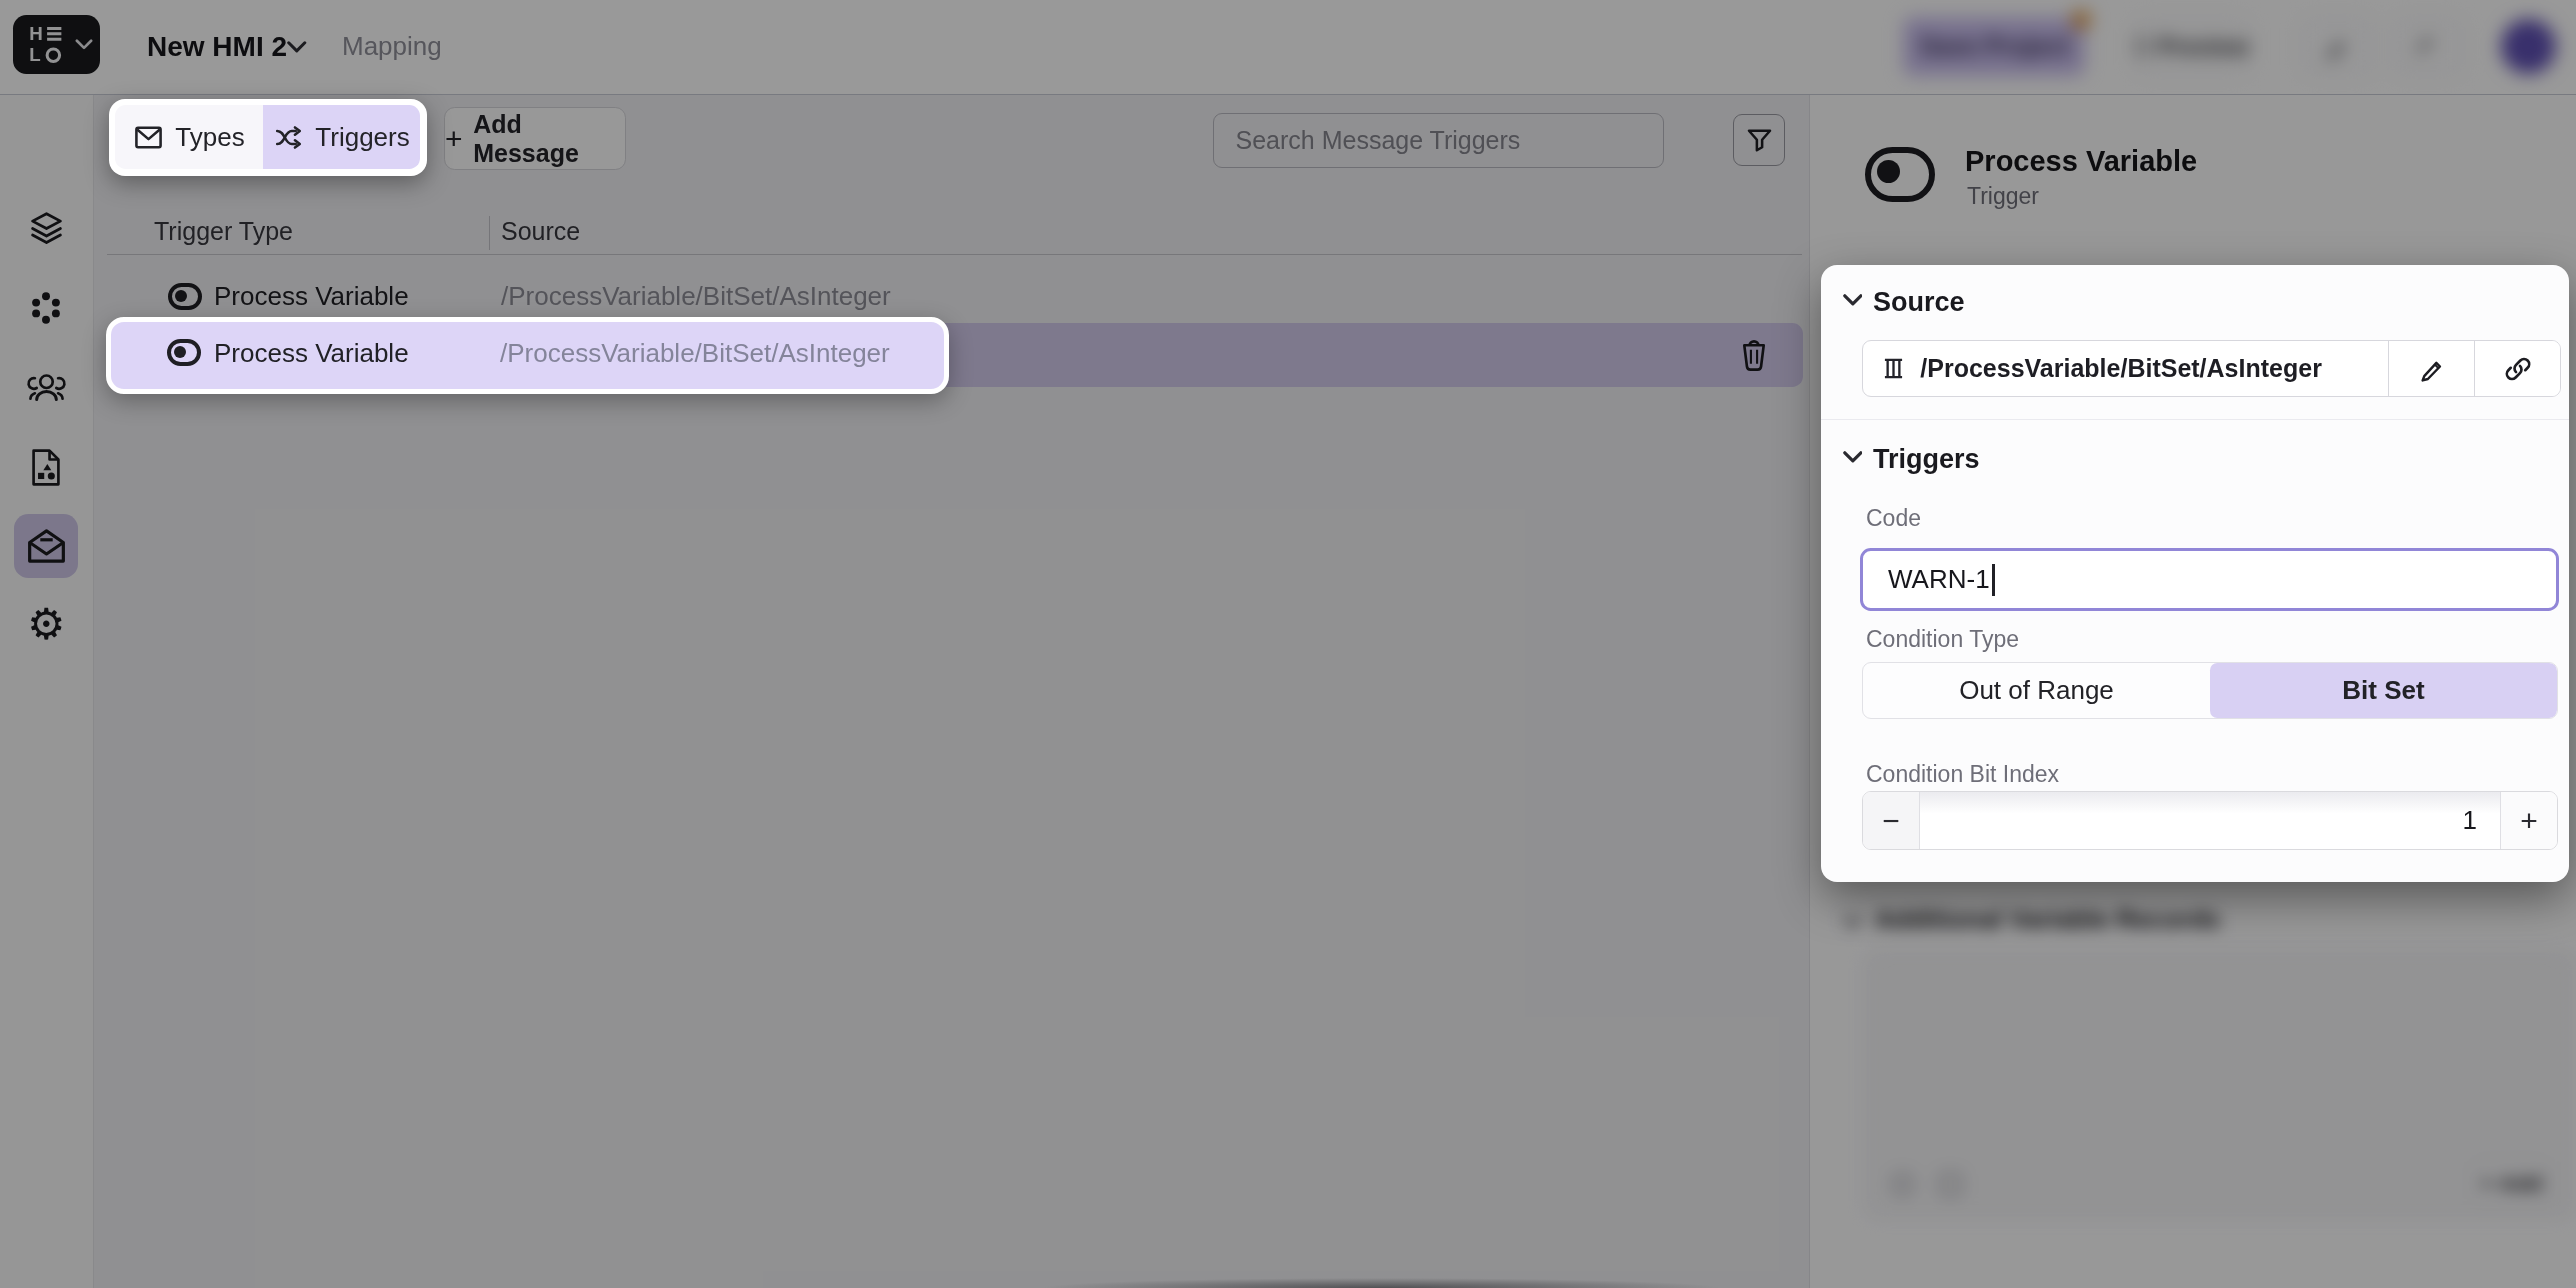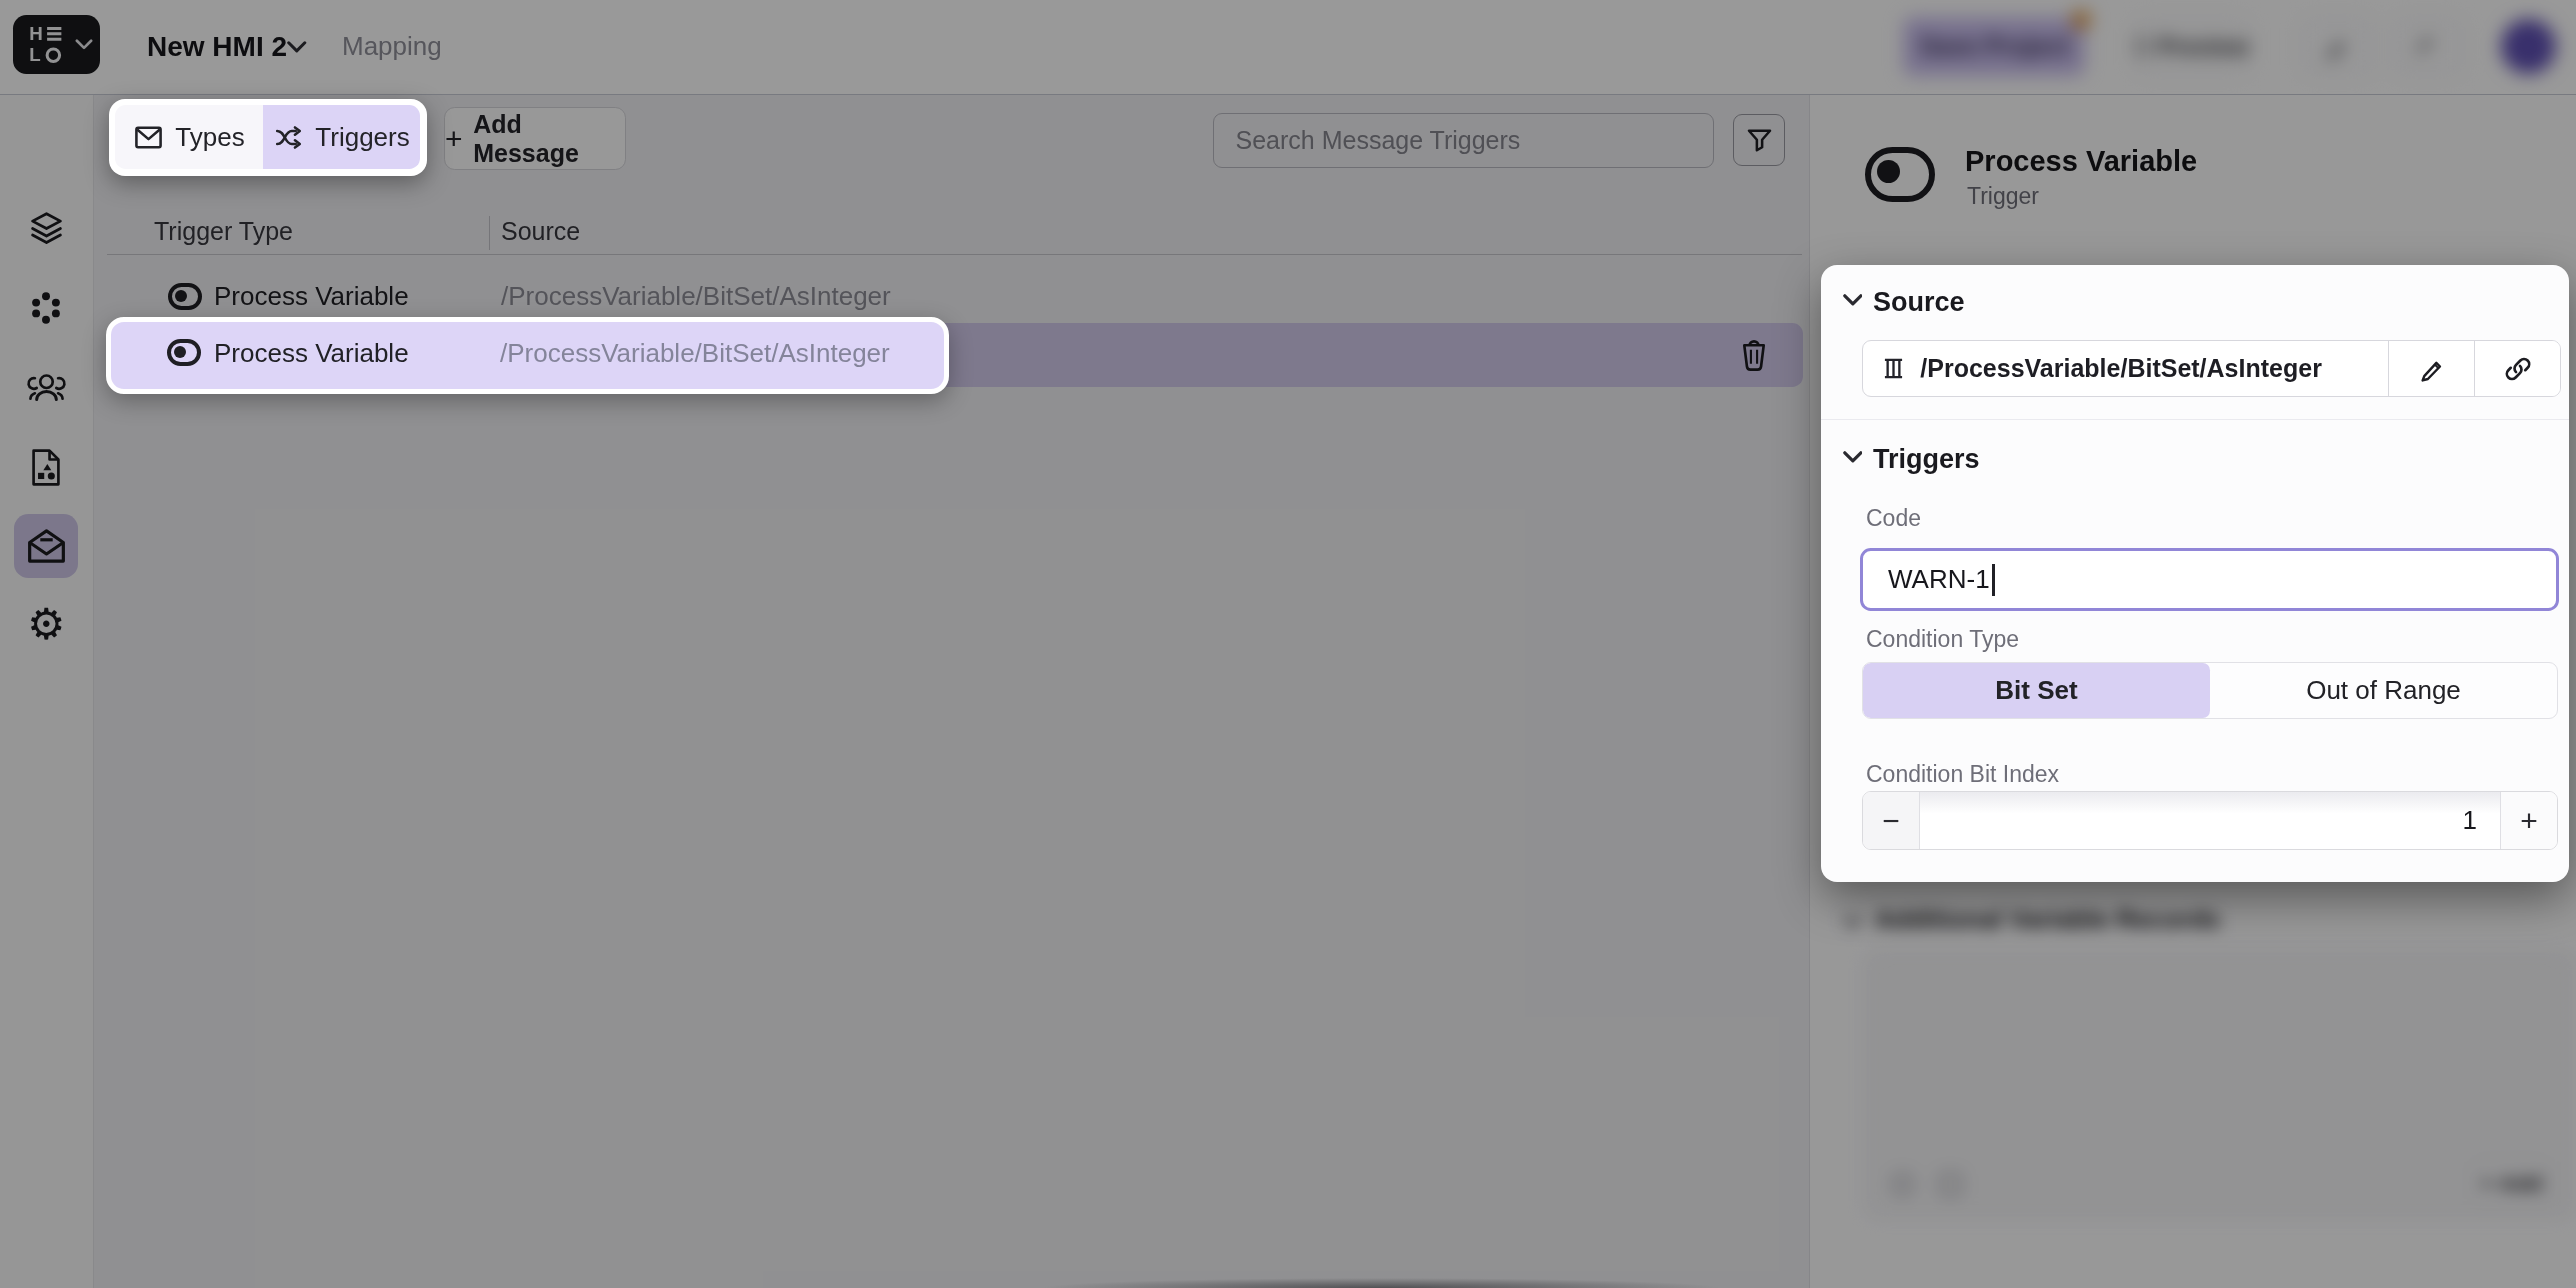--- a/index.html
+++ b/index.html
@@ -56,21 +56,21 @@
   .toggle { width:34px; height:27px; border:4.5px solid #1f1f24; border-radius:13.4px; position:relative; }
   .toggle::after { content:""; position:absolute; left:2.7px; top:2.7px; width:12.5px; height:12.5px;
     border-radius:50%; background:#1f1f24; }
   .row-dim { position:absolute; left:945px; top:323px; width:858px; height:64px; background:#d2caec;
     border-radius:0 10.7px 10.7px 0; z-index:10; }
   .trash-btn { position:absolute; left:794px; top:15px; color:#1c1c21; }
 
   .add-btn { position:absolute; left:444px; top:107px; width:182px; height:63px; border-radius:10.7px;
     background:#fdfdfe; border:1.8px solid #d5d5da; display:flex; align-items:center; justify-content:center;
     gap:10.7px; font-size:25px; font-weight:bold; color:#232329; z-index:10; }
-  .search-input { position:absolute; left:1213px; top:113px; width:501px; height:55px; border-radius:9px;
+  .search-input { position:absolute; left:1213px; top:113px; width:451px; height:55px; border-radius:9px;
     border:1.8px solid #b9b9c1; background:transparent; font-size:25px; color:#3a3a42; padding:0 21.5px;
     font-family:"Liberation Sans",sans-serif; z-index:10; outline:none; }
   .search-input::placeholder { color:#85858e; opacity:1; }
   .filter-btn { position:absolute; left:1733px; top:114px; width:52px; height:52px; border-radius:9px;
     border:1.8px solid #9a9aa2; display:flex; align-items:center; justify-content:center; color:#1f1f24; z-index:10; }
 
   
   .inspector { position:absolute; left:1809px; top:95px; width:767px; height:1193px;
     background:#fdfdfe; border-left:1.8px solid #dfdfe4; z-index:10; }
   .insp-toggle { position:absolute; left:55px; top:52px; width:70px; height:55px;
@@ -361,22 +361,22 @@
     <div class="sec-hdr" style="top:179px">Triggers</div>
 
     <div class="inp-label" style="top:240px">Code</div>
     <div class="code-input">
       <span>WARN-1</span>
       <span class="caret"></span>
     </div>
 
     <div class="inp-label" style="top:361px">Condition Type</div>
     <div class="seg-control">
+      <div class="seg-opt">Out of Range</div>
       <div class="seg-opt selected">Bit Set</div>
-      <div class="seg-opt">Out of Range</div>
     </div>
 
     <div class="inp-label" style="top:496px">Condition Bit Index</div>
     <div class="stepper">
       <div class="step-btn minus">−</div>
       <div class="step-value">1</div>
       <div class="step-btn plus">+</div>
     </div>
   </div>
 

